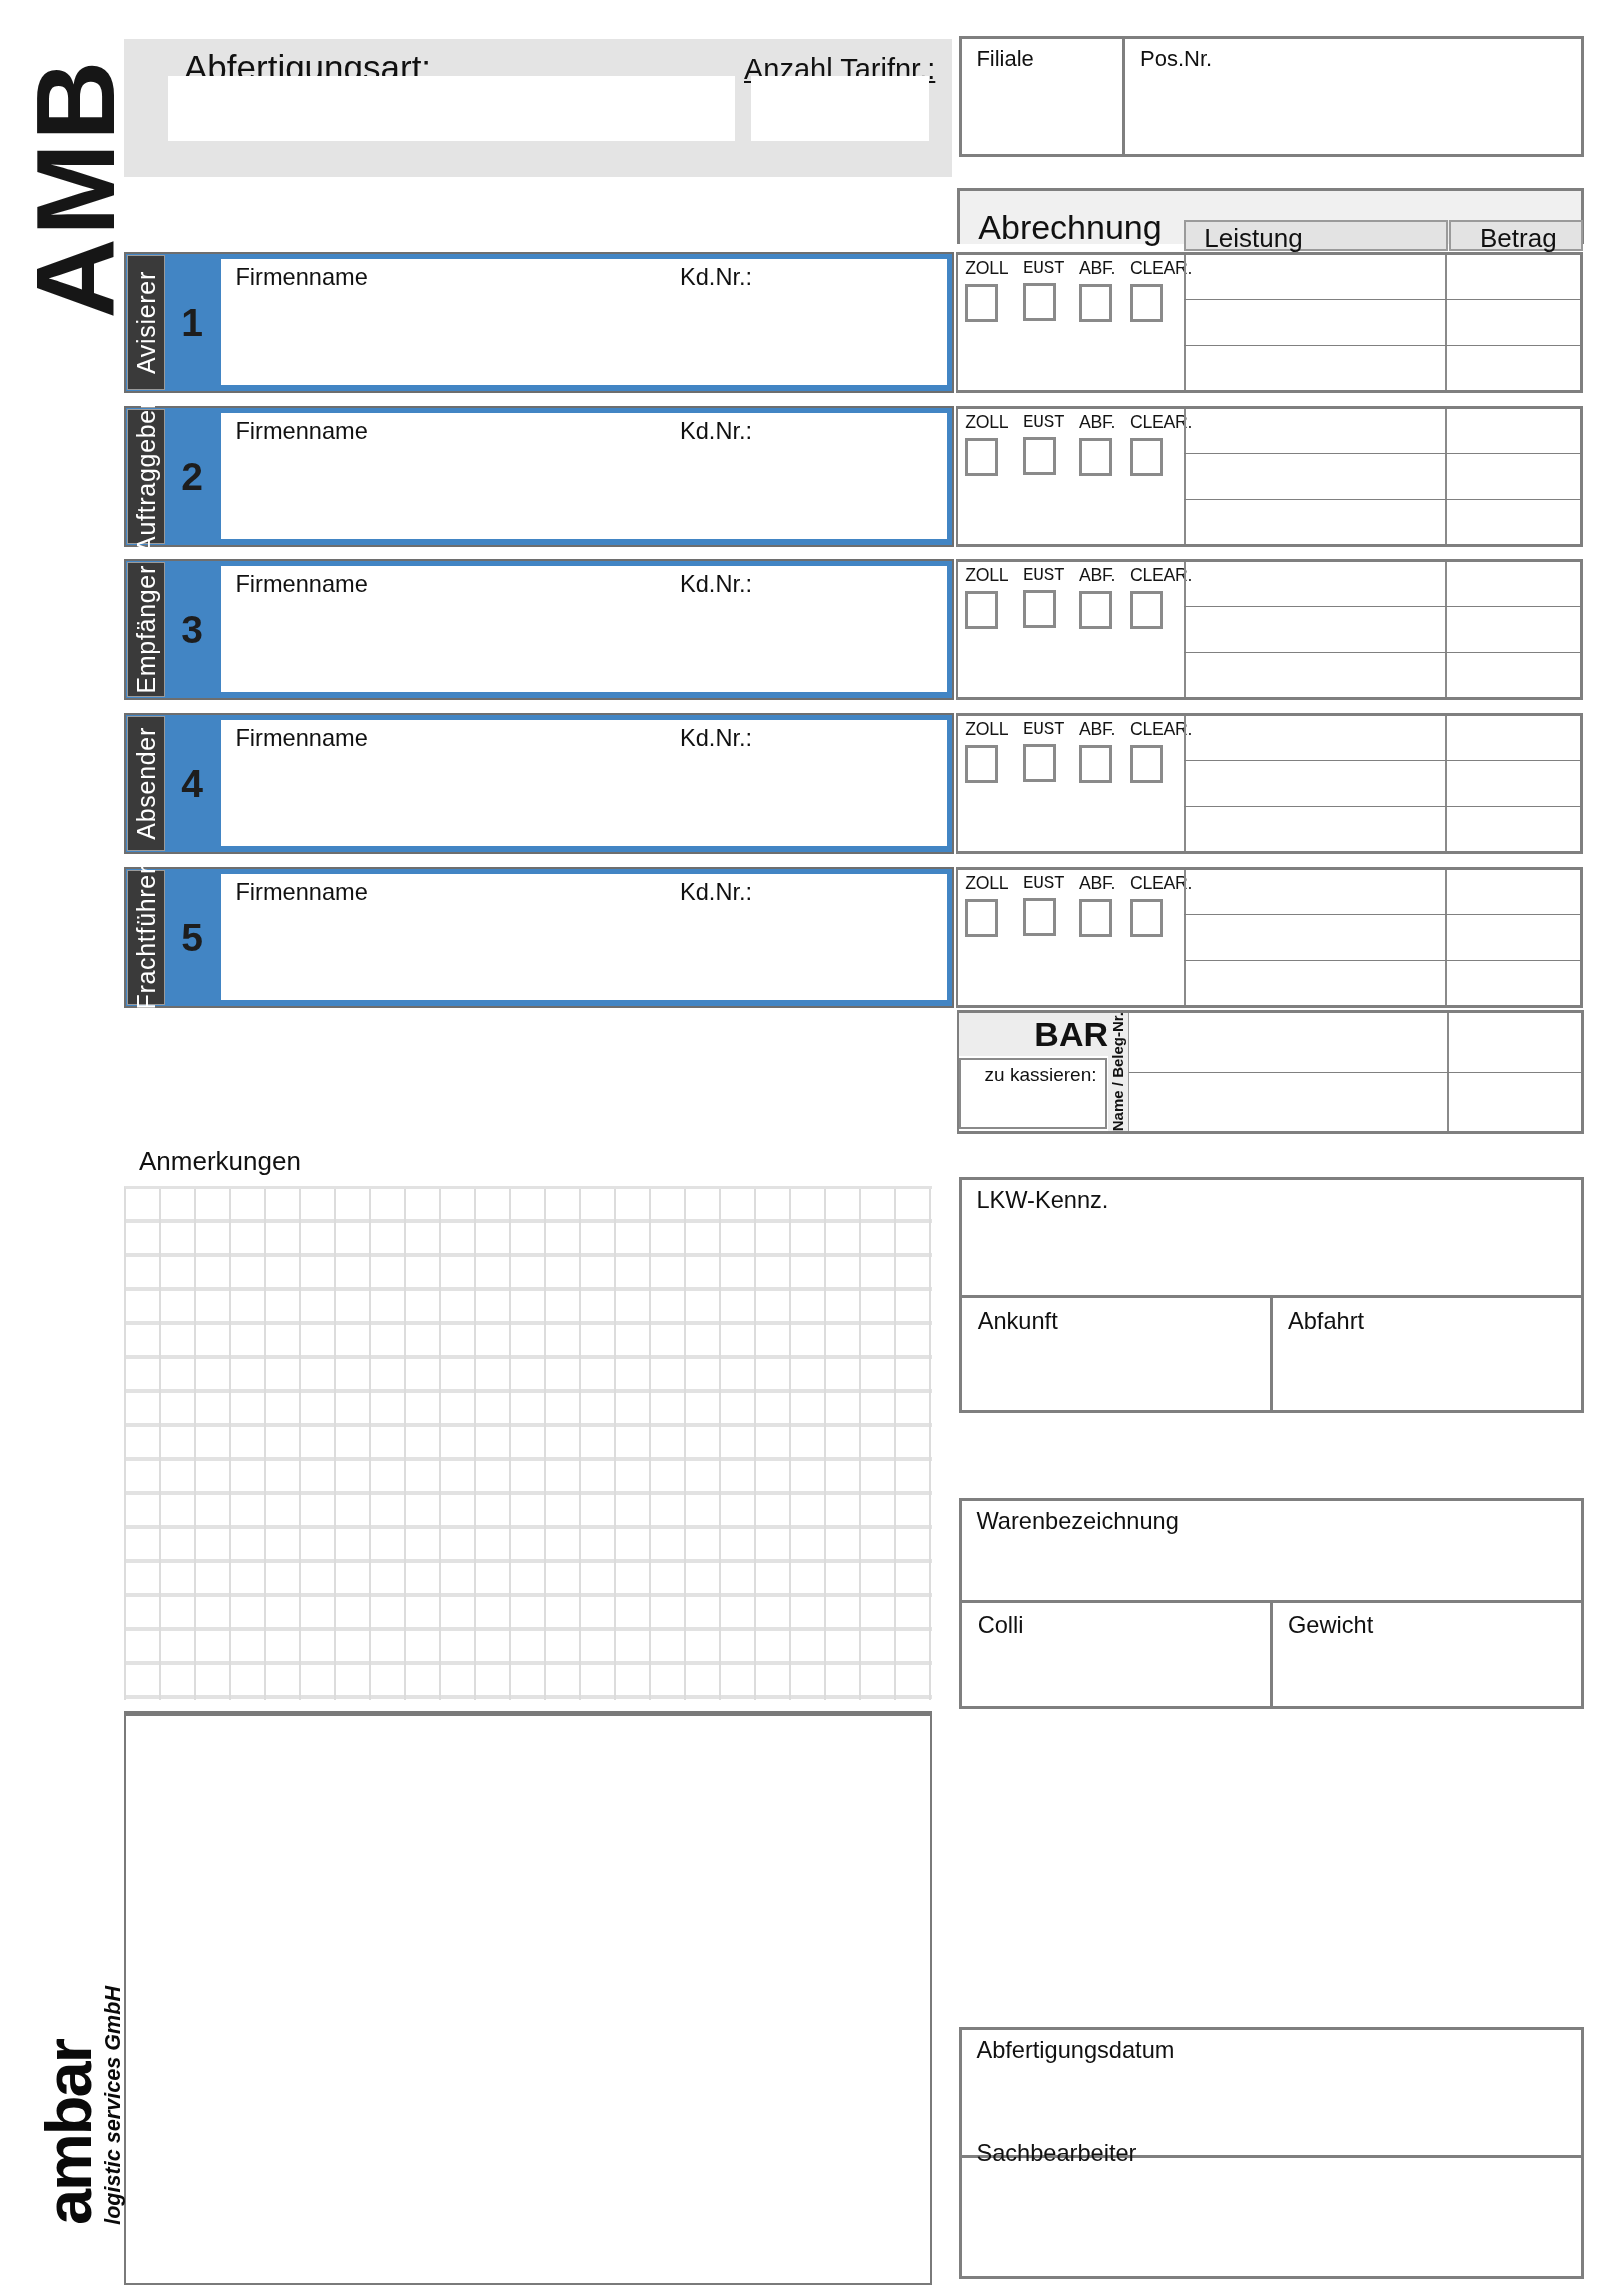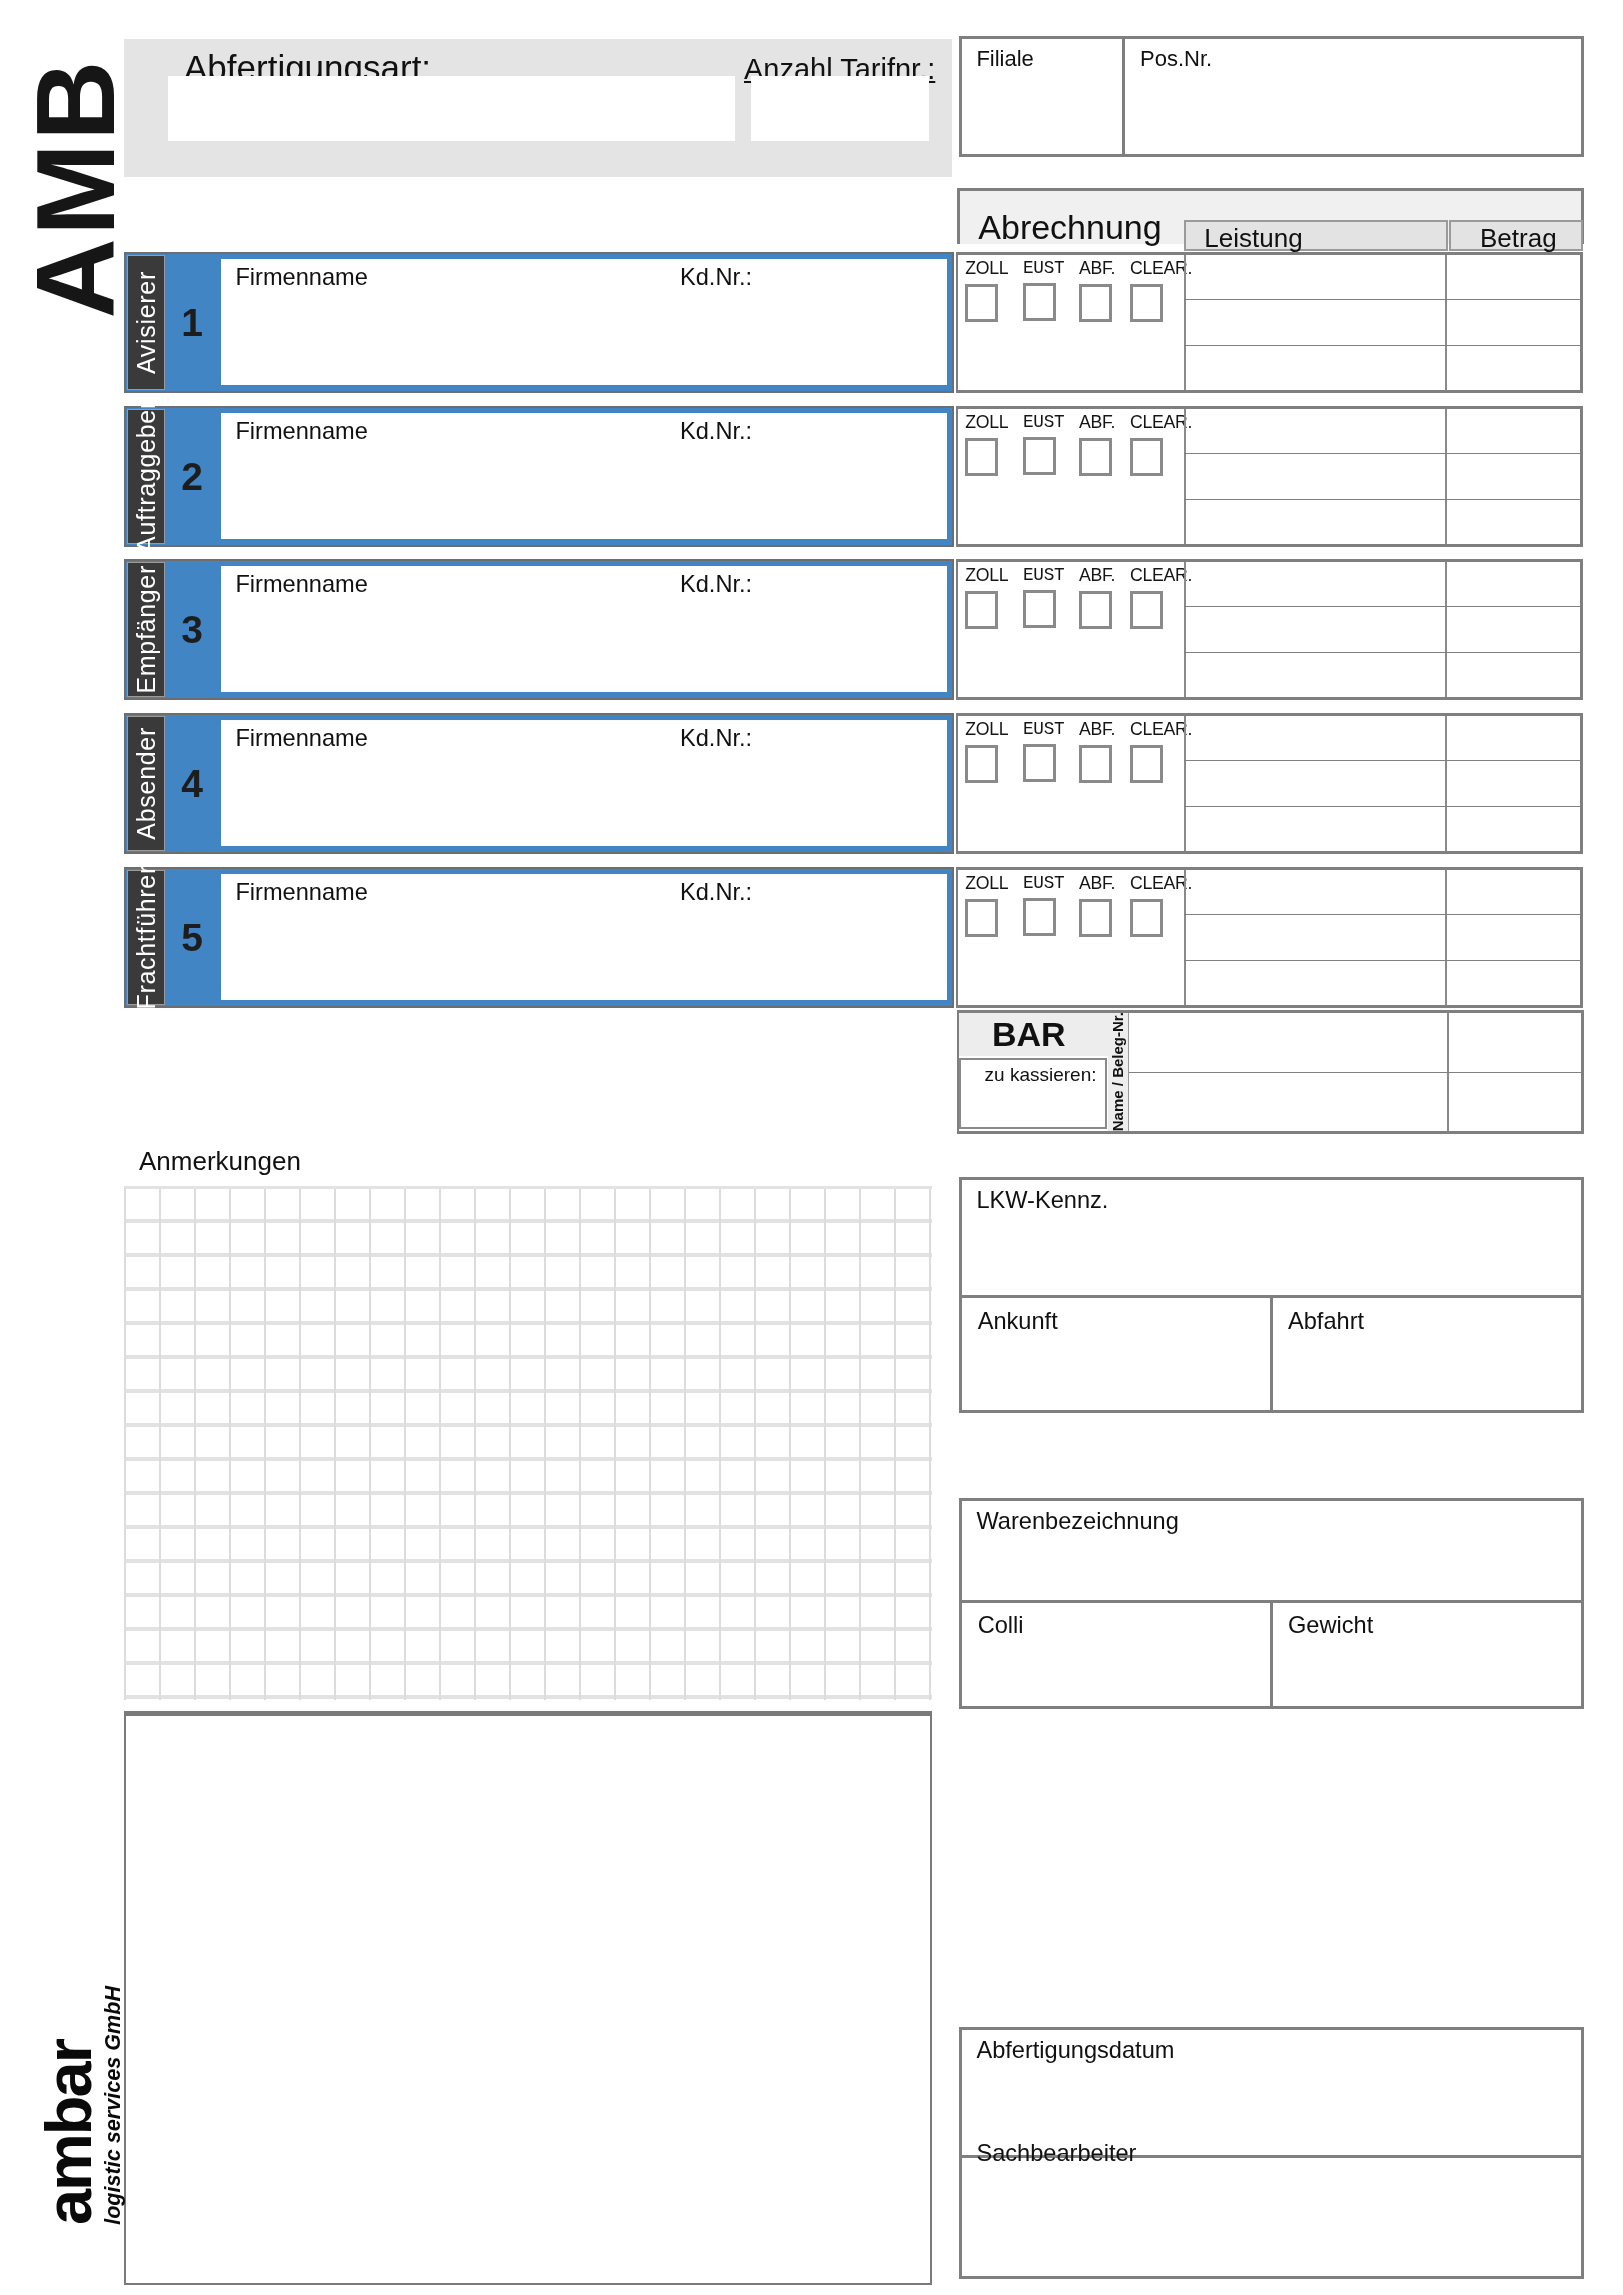--- a/index.html
+++ b/index.html
@@ -60,21 +60,21 @@
   .cb-box { display:block; width:33px; height:38px; margin-top:4.6px; border:3.9px solid var(--mgray); background:#fff; }
   .acct-table { position:absolute; left:226px; right:0; top:0; bottom:0; display:flex; flex-direction:column; }
   .acct-row { flex:1; display:flex; border-bottom:1.3px solid #808080; }
   .acct-row:last-child { border-bottom:none; }
   .acct-cell-l { width:263px; border-left:2px solid var(--mgray); border-right:2px solid var(--mgray); }
   .acct-cell-b { flex:1; }
 
   
   #bar-section { left:957px; top:1010px; width:627px; height:124px; background:#fff;
     border:3.9px solid var(--bgray); border-left-width:2.6px; border-right-width:3.3px; }
-  #bar-box { left:0; top:0; width:149px; height:43px; background:#ededed; display:flex; align-items:center; justify-content:flex-start;padding-left:33px; }
+  #bar-box { left:0; top:0; width:149px; height:43px; background:#ededed; display:flex; align-items:center; justify-content:flex-end;padding-left:33px; }
   #bar-box span { font-size:34px; font-weight:bold; }
   #zu-kassieren-box { left:0; top:45px; width:148px; height:71px; border:2.6px solid var(--mgray); background:#fff; }
   #zu-kassieren-box span { position:absolute; left:23.6px; top:3.9px; font-size:19px; }
   #name-beleg-col { left:149px; top:0; bottom:0; width:19.6px; background:#ededed; display:flex; align-items:center; justify-content:center; }
   #name-beleg-col .vtext { font-size:15px; font-weight:bold; }
   #bar-table { left:169px; right:0; top:0; bottom:0; display:flex; flex-direction:column; border-left:1.3px solid #9a9a9a; }
   .bar-row { flex:1; display:flex; border-bottom:1.3px solid #808080; }
   .bar-row:last-child { border-bottom:none; }
   .bar-cell-l { width:320px; border-right:2px solid var(--mgray); }
   .bar-cell-b { flex:1; }

